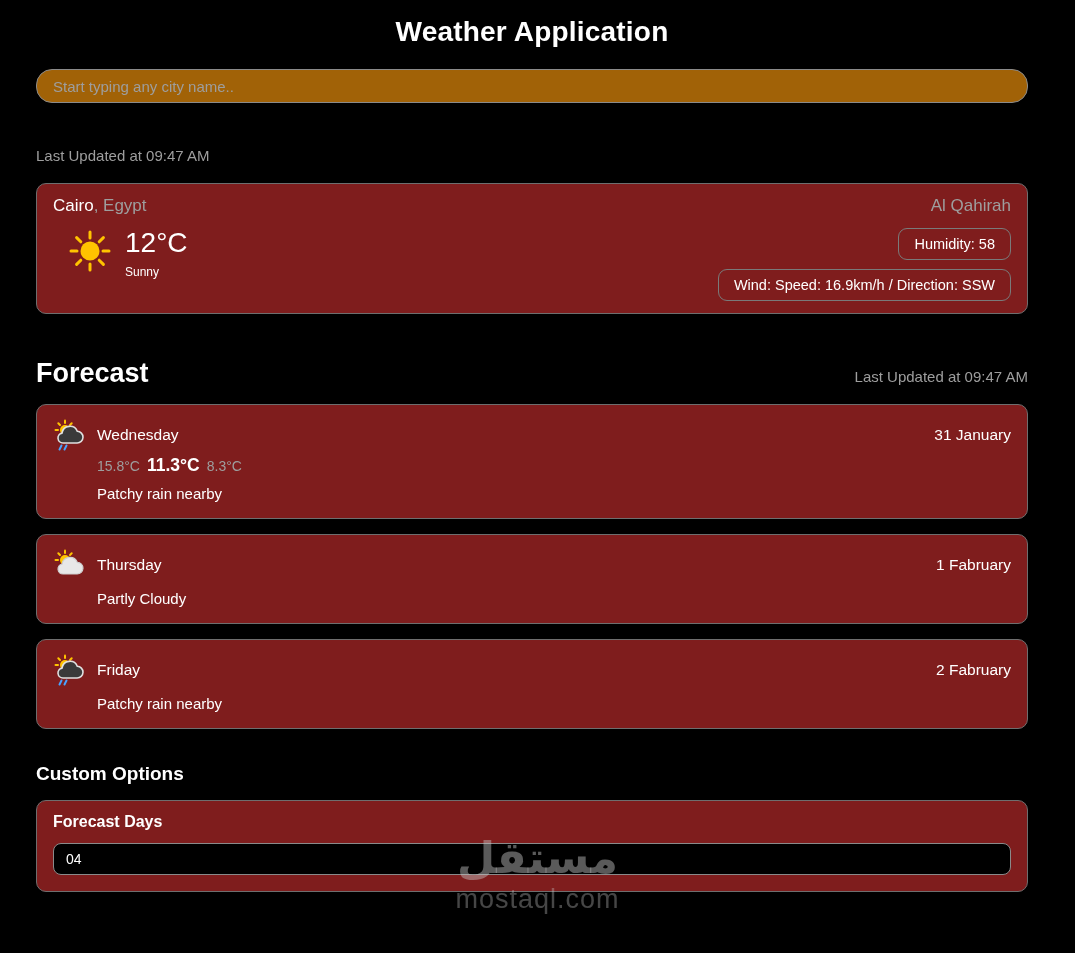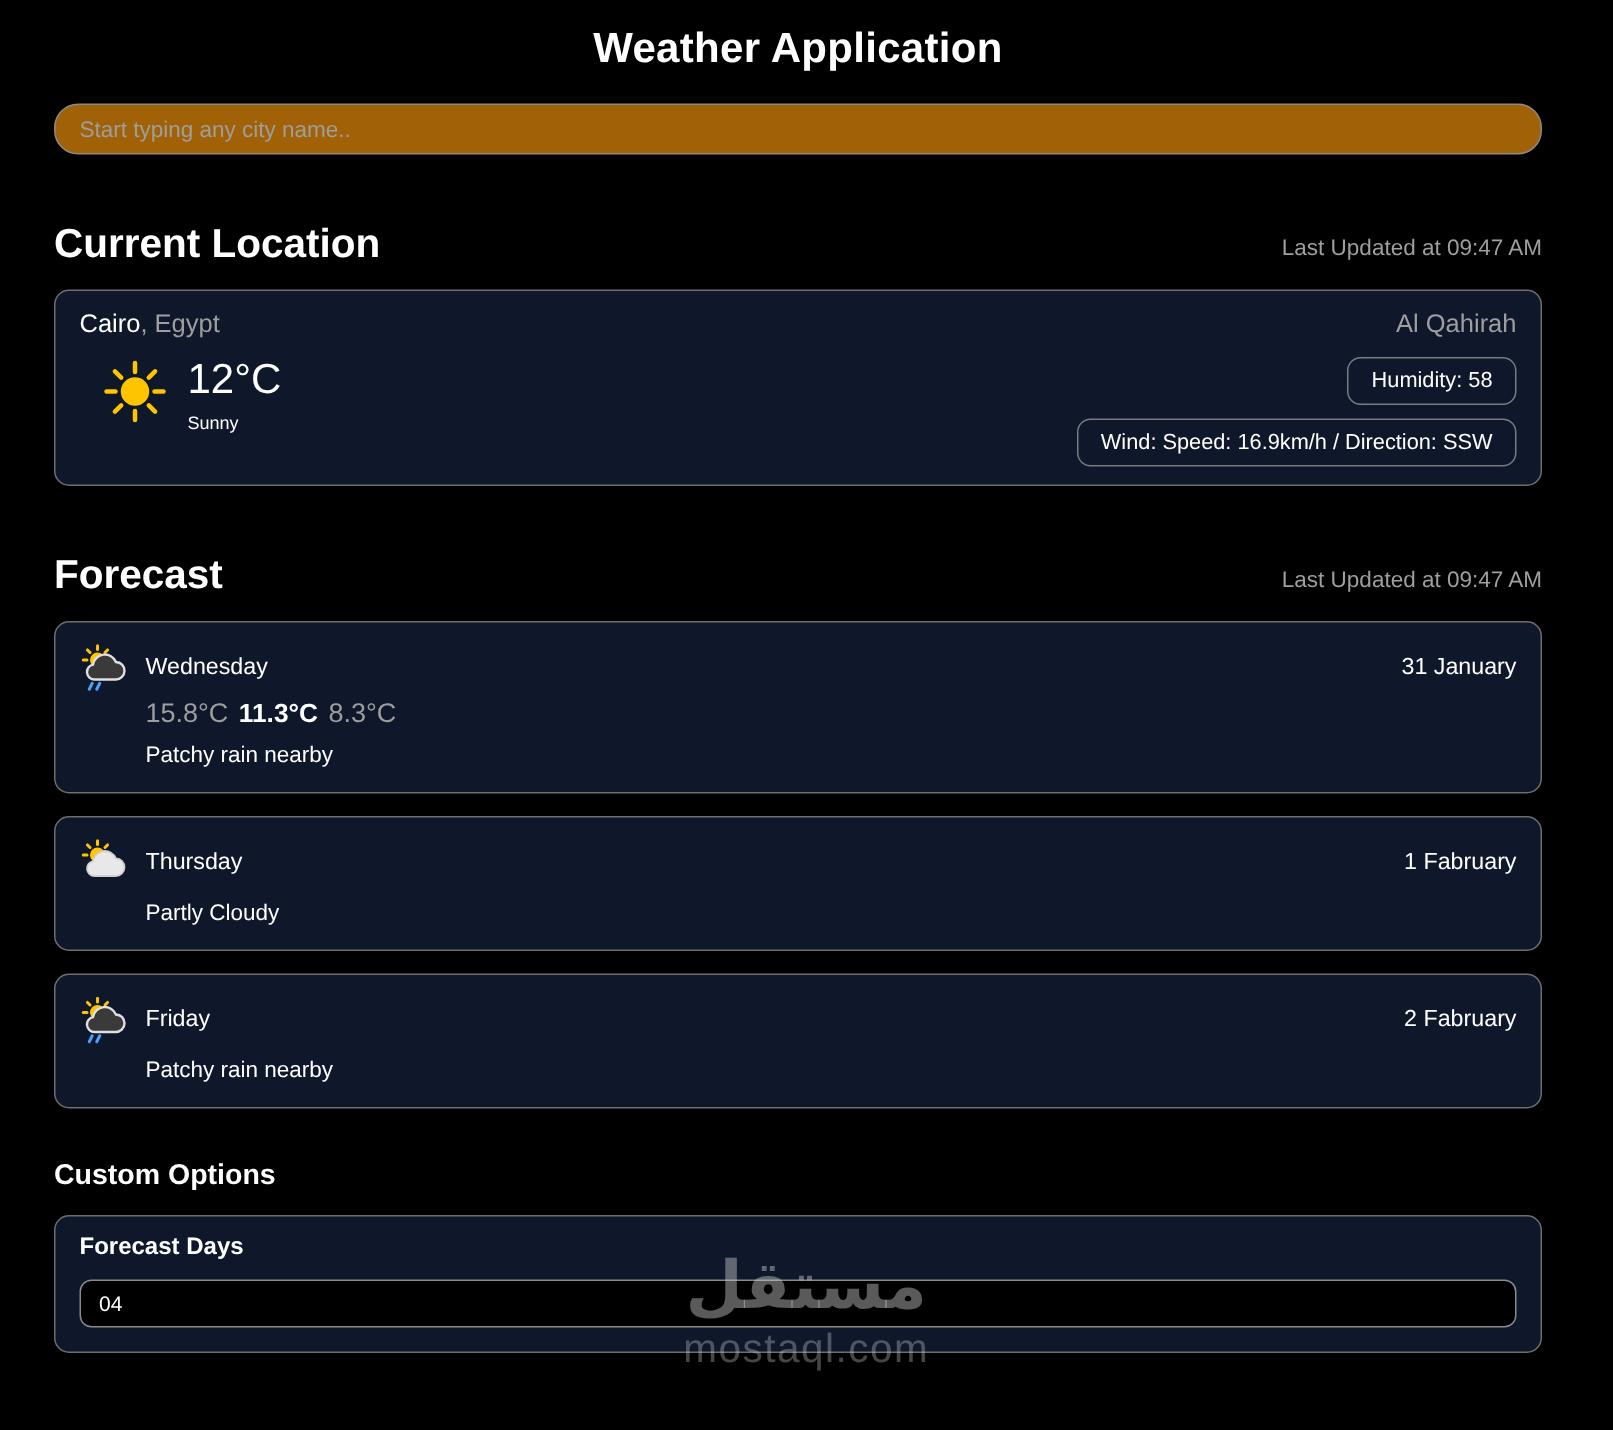--- a/index.html
+++ b/index.html
@@ -41,21 +41,21 @@
     justify-content: space-between;
     align-items: flex-end;
     margin-top: 44px;
   }
   .section-head h2 { font-size: 27px; font-weight: bold; }
   .updated { color: #9e9e9e; font-size: 15px; padding-bottom: 4px; }
 
   .card {
     border: 1px solid #6e6e6e;
     border-radius: 10px;
-    background: #0f172a;
+    background: #7f1d1d;
     margin-top: 15px;
     padding: 12px 16px;
   }
 
   
   .cur-top { display: flex; justify-content: space-between; font-size: 17px; }
   .city { color: #fff; }
   .muted { color: #9e9e9e; }
   .cur-mid { display: flex; justify-content: space-between; margin-top: 12px; }
   .temp-block { display: flex; gap: 14px; margin-left: 16px; }
@@ -77,21 +77,21 @@
     white-space: nowrap;
   }
 
   
   .fc-card { padding: 14px 16px 16px 16px; }
   .fc-top { display: flex; align-items: center; }
   .fc-icon { width: 32px; height: 32px; flex: 0 0 32px; }
   .fc-day { font-size: 15.5px; margin-left: 12px; }
   .fc-date { margin-left: auto; font-size: 15.5px; }
   .fc-temps { margin-left: 44px; margin-top: 4px; display: flex; align-items: baseline; gap: 7px; }
-  .t-min, .t-max { color: #9e9e9e; font-size: 18px; }
+  .t-min, .t-max { color: #9e9e9e; font-size: 14px; }
   .t-avg { color: #fff; font-size: 17.5px; font-weight: bold; }
   .fc-cond { margin-left: 44px; margin-top: 9px; font-size: 15px; }
 
   
   h3.custom-heading { font-size: 19px; font-weight: bold; margin-top: 34px; }
   .opt-card { padding: 12px 16px 16px 16px; }
   .opt-label { font-size: 16px; font-weight: bold; }
   input.opt-input {
     display: block;
     width: 100%;
@@ -123,21 +123,20 @@
 </head>
 <body>
 
 <div class="page">
 
   <h1 class="app-title">Weather Application</h1>
 
   <input class="search" type="text" placeholder="Start typing any city name.." style="">
 
   <div class="section-head">
-    <h2>Current Location</h2>
     <span class="updated">Last Updated at 09:47 AM</span>
   </div>
 
   <div class="card">
     <div class="cur-top">
       <span>
         <span class="city">Cairo</span><span class="muted">, Egypt</span>
       </span>
       <span class="muted">Al Qahirah</span>
     </div>

